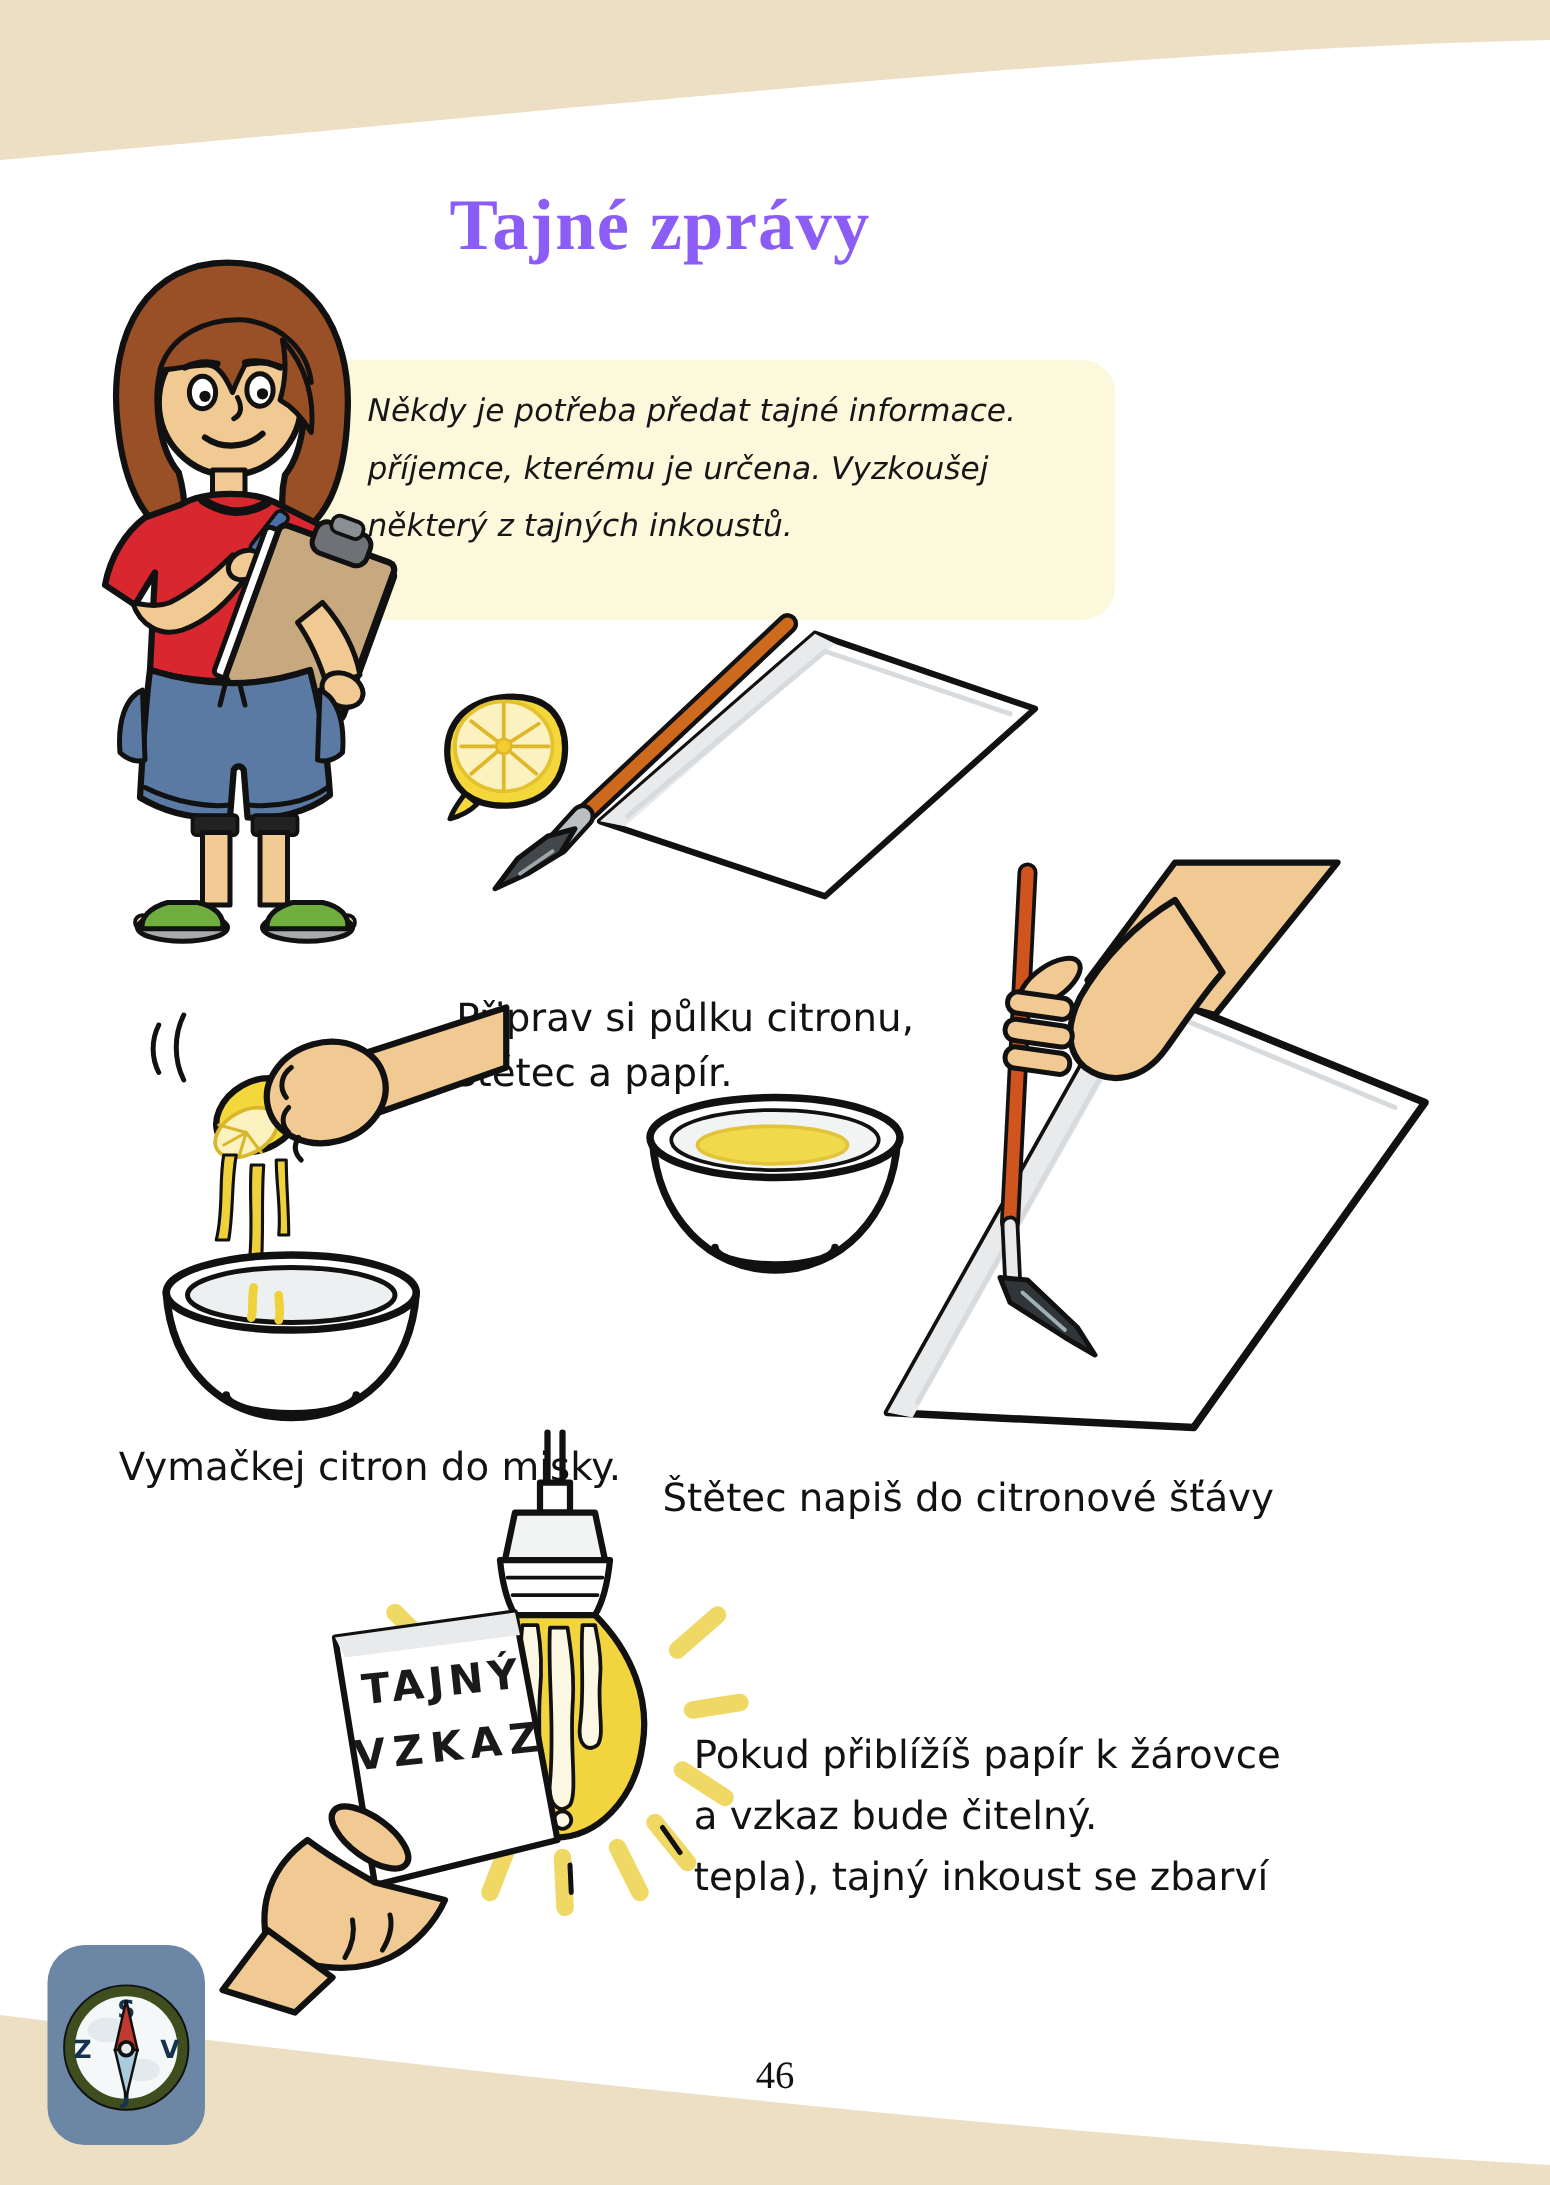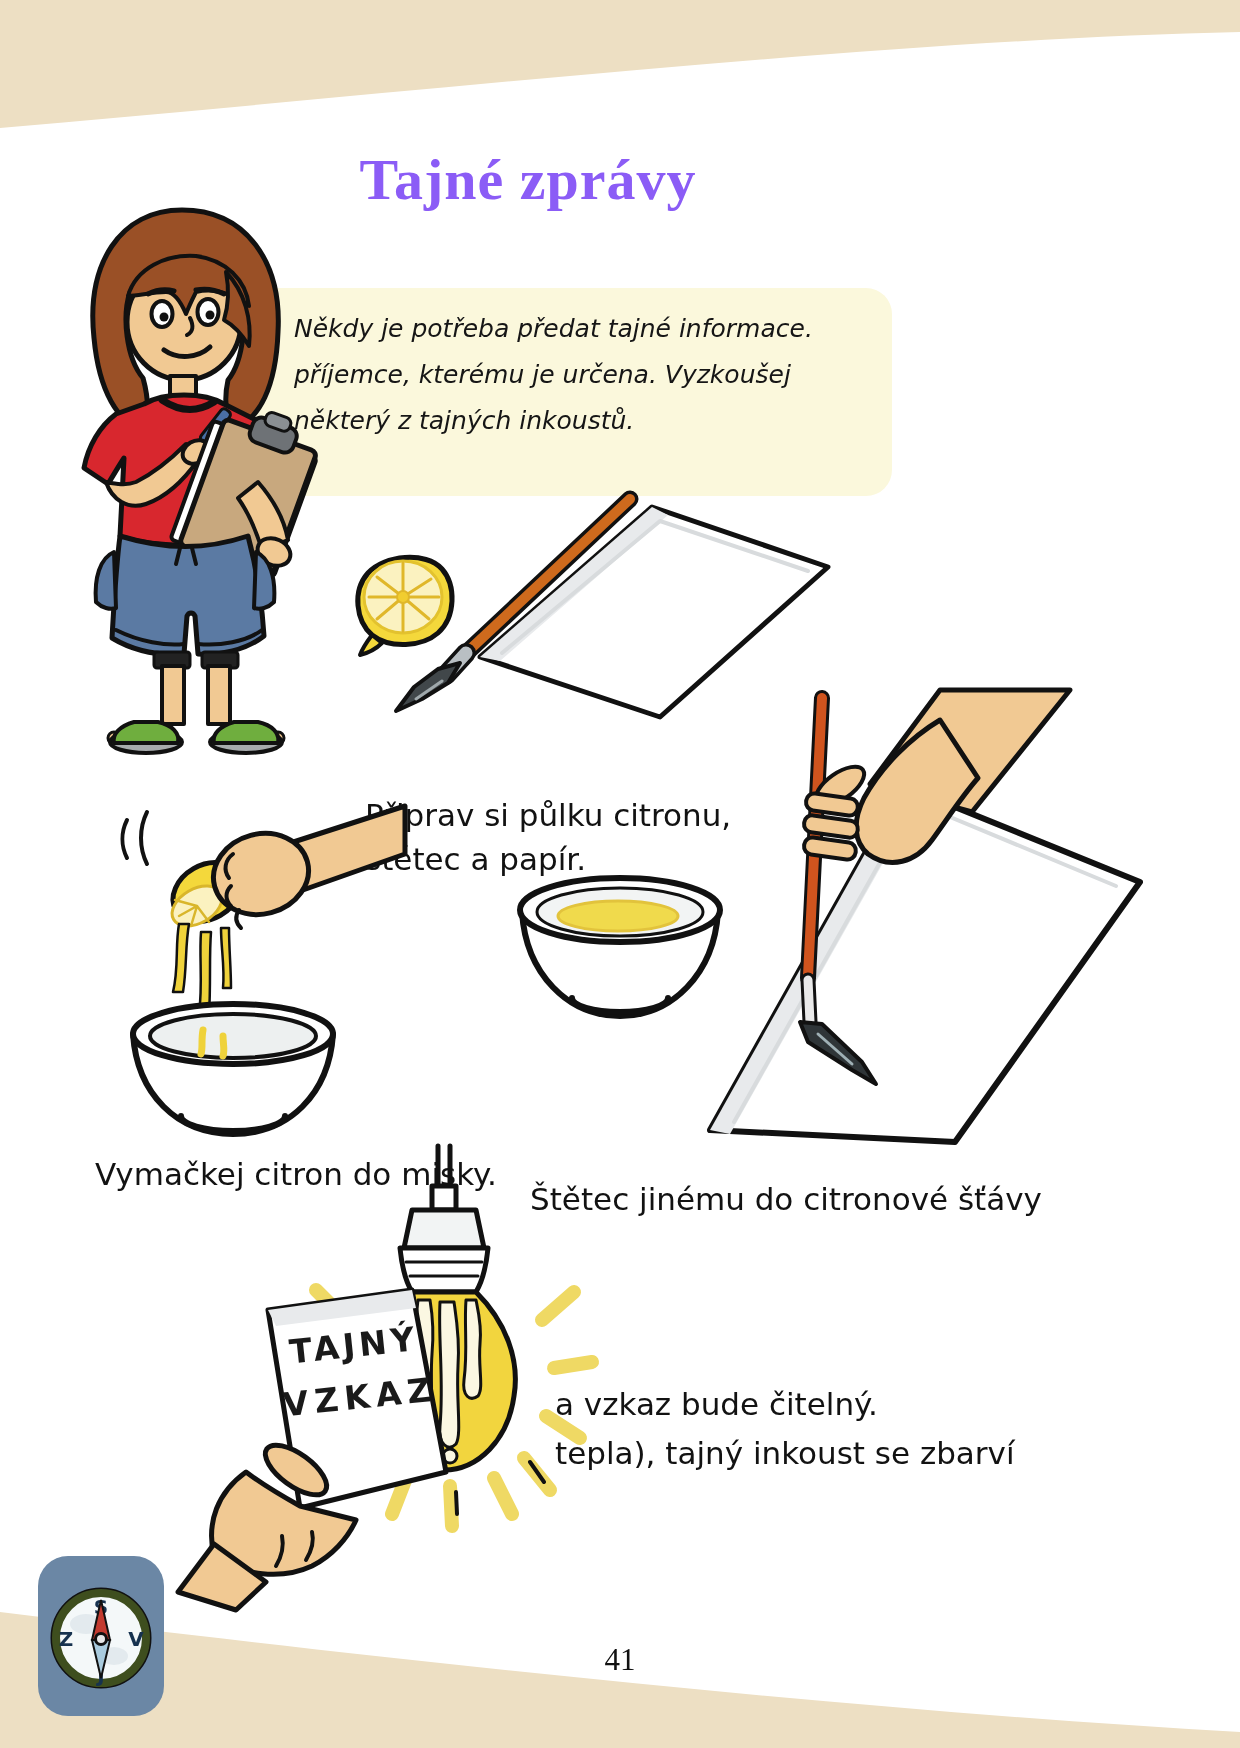--- a/index.html
+++ b/index.html
@@ -198,21 +198,21 @@
 
     <path d="M430,30 C400,48 372,76 354,108 C342,132 344,152 358,164 C380,180 406,172 422,150 C438,128 452,106 468,88 Z" fill="#F1C993" stroke="#111" stroke-width="5"></path>
     <ellipse cx="330" cy="96" rx="28" ry="13" transform="rotate(-35 330 96)" fill="#F1C993" stroke="#111" stroke-width="4"></ellipse>
     <rect x="296" y="106" width="52" height="17" rx="8" transform="rotate(8 322 114)" fill="#F1C993" stroke="#111" stroke-width="4"></rect>
     <rect x="294" y="128" width="54" height="17" rx="8" transform="rotate(8 321 136)" fill="#F1C993" stroke="#111" stroke-width="4"></rect>
     <rect x="294" y="150" width="52" height="17" rx="8" transform="rotate(8 320 158)" fill="#F1C993" stroke="#111" stroke-width="4"></rect>
   </g>
 </svg>
 
 <div class="abs caption cap3">
-  <div>Štětec jinému do citronové šťávy</div>
+  <div>Štětec napiš do citronové šťávy</div>
 </div>
 
 <svg class="abs" style="left:150px;top:1140px;" width="480" height="470" viewBox="0 0 480 470">
   <g stroke-linecap="round" stroke-linejoin="round">
 
     <g stroke="#EFD964" stroke-width="14">
       <path d="M196,180 L166,150 M180,226 L144,216 M188,272 L156,292 M214,314 L190,346"></path>
       <path d="M392,180 L424,152 M404,228 L442,222 M396,276 L430,298 M374,318 L400,350"></path>
       <path d="M300,346 L302,386 M256,338 L242,374 M344,338 L362,374"></path>
     </g>
@@ -251,25 +251,26 @@
     </g>
   </g>
 </svg>
 
 <div class="abs secret-text">
   <div>TAJNÝ</div>
   <div>VZKAZ</div>
 </div>
 
 <div class="abs caption cap4">
+  <div>Pokud přiblížíš papír k žárovce</div>
   <div>a vzkaz bude čitelný.</div>
   <div>tepla), tajný inkoust se zbarví</div>
 </div>
 
-<div class="abs page-number">41</div>
+<div class="abs page-number">46</div>
 
 <svg class="abs band band-bottom" width="1240" height="150" viewBox="0 0 1240 150">
   <path d="M0,14 C360,58 820,110 1240,134 L1240,150 L0,150 Z" fill="#EDDFC3"></path>
 </svg>
 
 <div class="abs compass-badge">
   <svg width="126" height="160" viewBox="0 0 126 160">
     <circle cx="63" cy="82" r="49" fill="none" stroke="#111" stroke-width="3"></circle>
     <circle cx="63" cy="82" r="45" fill="#F4F8F9" stroke="#3E4E1E" stroke-width="8"></circle>
     <ellipse cx="48" cy="68" rx="16" ry="10" fill="#E3EAEE"></ellipse>

